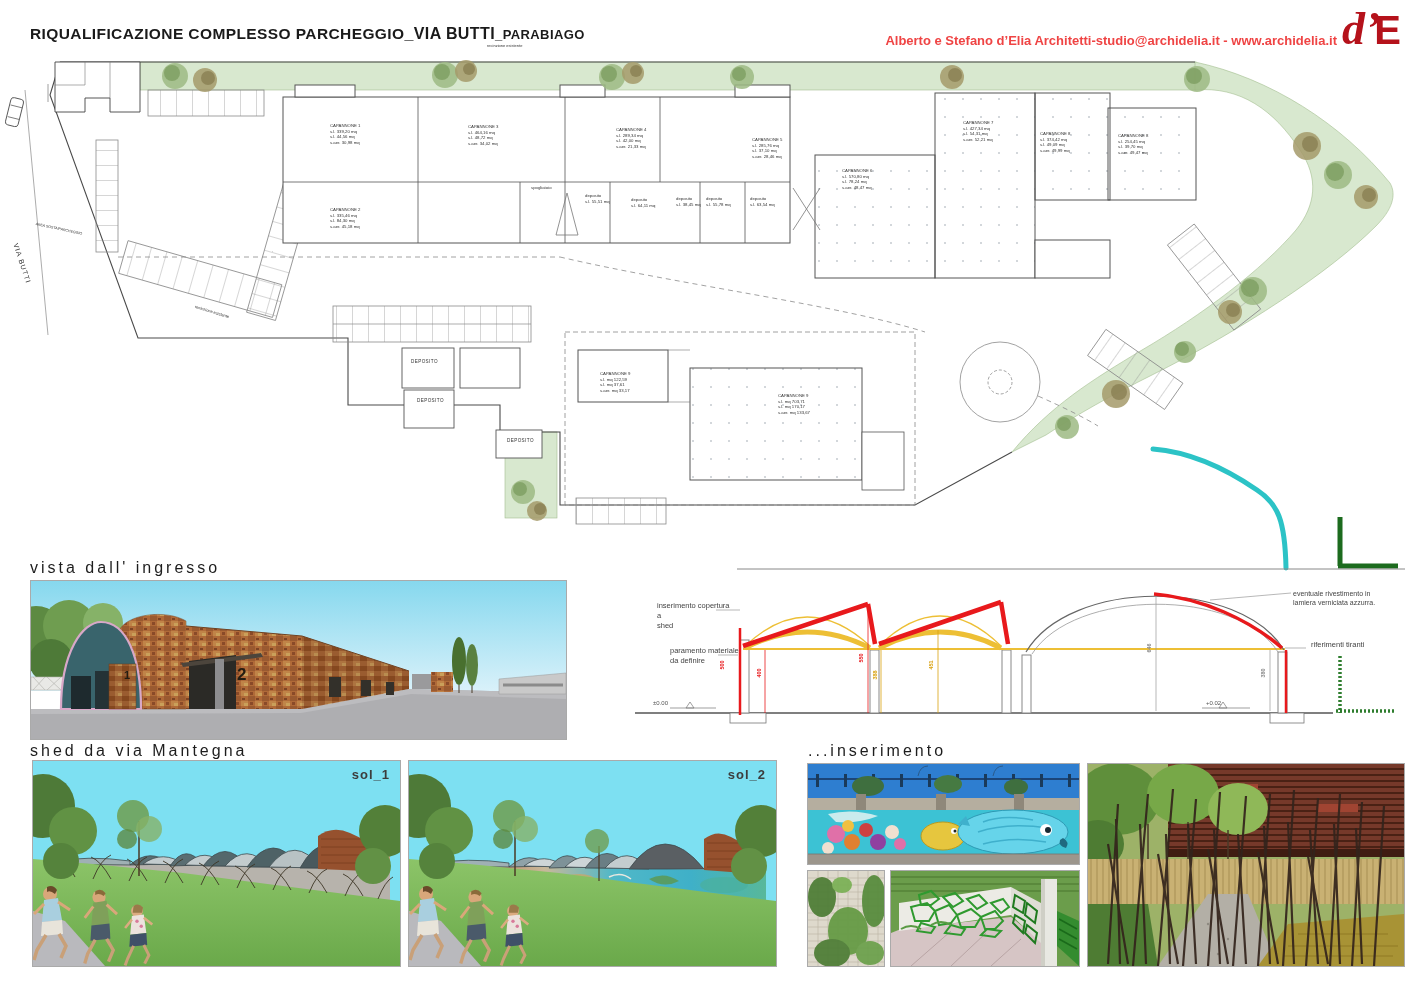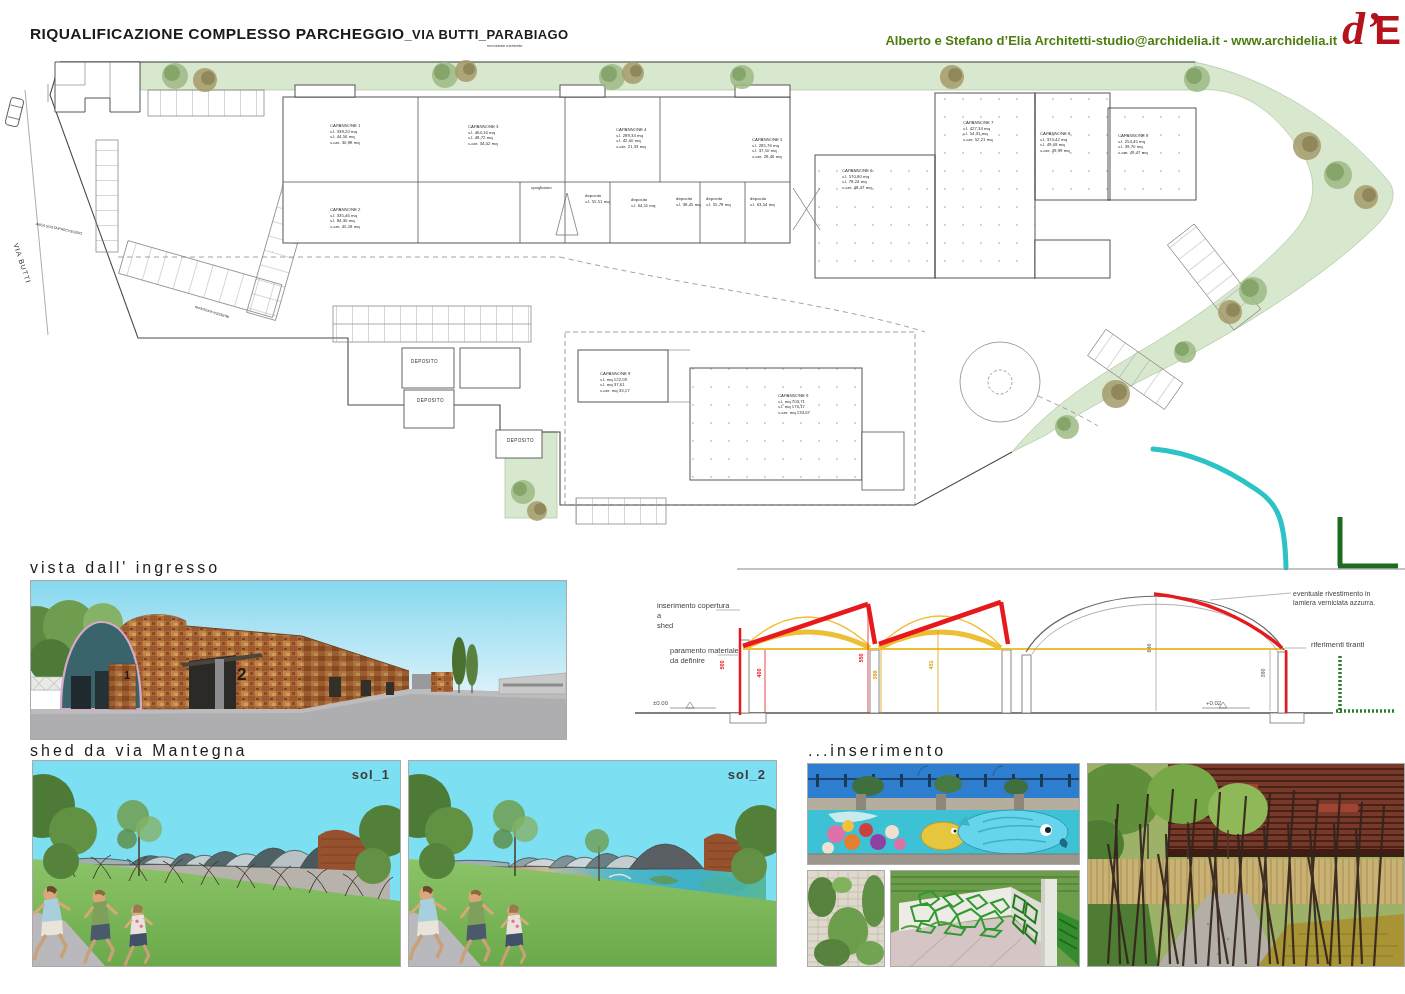--- a/index.html
+++ b/index.html
@@ -1,23 +1,23 @@
 <!DOCTYPE html>
 <html><head>
 <meta charset="utf-8">
 <style>
   html,body{margin:0;padding:0;background:#e8e8e8;}
   .page{position:relative;width:1405px;height:994px;background:#ffffff;overflow:hidden;
         font-family:"Liberation Sans",sans-serif;color:#222;}
   .abs{position:absolute;}
   
   .title{left:30px;top:25px;font-weight:bold;font-size:15.5px;letter-spacing:.4px;color:#1a1a1a;white-space:nowrap;}
-  .title .t2{font-size:13px;}
+  .title .t2{font-size:16px;}
   .title .t3{font-size:13px;}
-  .credits{right:68px;top:33px;font-weight:bold;font-size:13px;color:#4d7c0f;white-space:nowrap;}
+  .credits{right:68px;top:33px;font-weight:bold;font-size:13px;color:#ef4444;white-space:nowrap;}
   .logo{right:8px;top:6px;width:55px;height:50px;}
   .logo .d{font-family:"Liberation Serif",serif;font-style:italic;font-weight:bold;font-size:46px;color:#b5121b;line-height:46px;}
   .logo .e{font-family:"Liberation Sans",sans-serif;font-weight:bold;font-size:40px;color:#b5121b;margin-left:-6px;line-height:40px;}
   
   #plan-labels{left:0;top:0;width:1405px;height:575px;pointer-events:none;}
   .plan-label{position:absolute;font-size:4.3px;line-height:1.3;color:#333;white-space:pre-line;transform-origin:left top;}
   
   .sec-label{position:absolute;font-size:7.5px;line-height:1.35;color:#444;white-space:pre-line;}
   .lvl{position:absolute;font-size:6px;color:#555;}
   .dim-label{position:absolute;width:24px;margin-left:-12px;text-align:center;font-size:5.5px;

